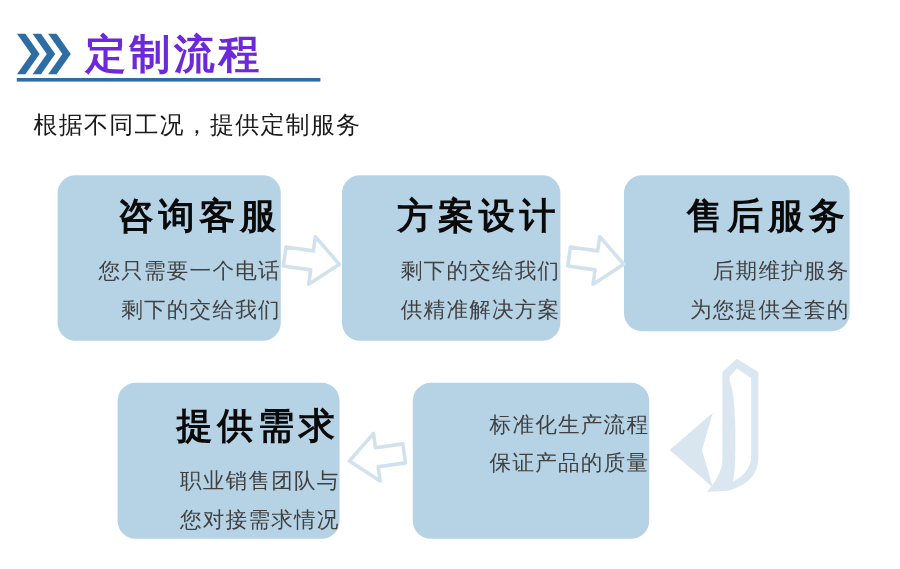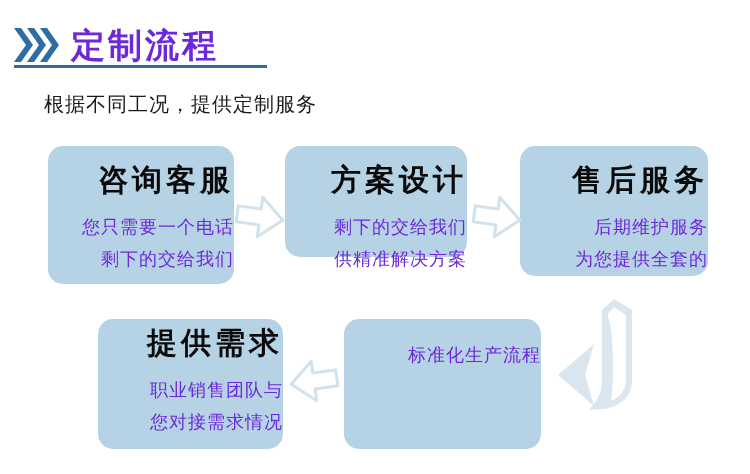--- a/index.html
+++ b/index.html
@@ -10,35 +10,35 @@
   }
   
   .hdr-chevrons { position:absolute; left:14px; top:28px; width:46px; height:34px; }
   .hdr-title {
     position:absolute; left:71px; top:23px; font-size:34px; font-weight:bold;
     color:#6d28d9; letter-spacing:3px; white-space:nowrap;
     font-family:"Liberation Sans", sans-serif;
   }
   .hdr-underline { position:absolute; left:14px; top:65px; width:253px; height:3px; background:#2e6da4; }
   .hdr-subtitle {
-    position:absolute; left:44px; top:91px; font-size:20px; color:#1a1a1a;
+    position:absolute; left:28px; top:91px; font-size:20px; color:#1a1a1a;
     letter-spacing:1px; white-space:nowrap;
   }
   
   .step-box {
     position:absolute; background:#b6d3e6; border-radius:15px;
     text-align:right; color:#111; padding-top:14px;
   }
   .step-title {
     font-weight:bold; font-size:30px; letter-spacing:4px; color:#0a0a0a;
     font-family:"Liberation Sans", sans-serif; white-space:nowrap;
   }
   .step-lines {
     margin-top:10px; font-family:"DejaVu Serif", serif; font-size:18px;
-    line-height:32px; letter-spacing:1px; color:#6d28d9;
+    line-height:32px; letter-spacing:1px; color:#404040;
   }
   .step-line { white-space:nowrap; }
   
   .flow-arrow { position:absolute; width:54px; height:58px; }
   .flow-arrow svg { width:100%; height:100%; overflow:visible; }
   .arrow-right { transform:rotate(8deg); }
   .arrow-left  { transform:scaleX(-1) rotate(8deg); }
   .bend-arrow { position:absolute; left:556px; top:297px; width:118px; height:118px; }
 </style>
 </head>
@@ -56,47 +56,48 @@
   <div class="hdr-subtitle">根据不同工况，提供定制服务</div>
 
   <div class="step-box" style="left:48px; top:146px; width:186px; height:138px;">
     <div class="step-title">咨询客服</div>
     <div class="step-lines">
       <div class="step-line">您只需要一个电话</div>
       <div class="step-line">剩下的交给我们</div>
     </div>
   </div>
 
-  <div class="step-box" style="left:285px; top:146px; width:182px; height:111px;">
+  <div class="step-box" style="left:285px; top:146px; width:182px; height:138px;">
     <div class="step-title">方案设计</div>
     <div class="step-lines">
       <div class="step-line">剩下的交给我们</div>
       <div class="step-line">供精准解决方案</div>
     </div>
   </div>
 
   <div class="step-box" style="left:520px; top:146px; width:188px; height:130px;">
     <div class="step-title">售后服务</div>
     <div class="step-lines">
       <div class="step-line">后期维护服务</div>
       <div class="step-line">为您提供全套的</div>
     </div>
   </div>
 
-  <div class="step-box" style="left:98px; top:319px; width:185px; height:130px; padding-top:4px;">
+  <div class="step-box" style="left:98px; top:319px; width:185px; height:130px; padding-top:16px;">
     <div class="step-title">提供需求</div>
     <div class="step-lines">
       <div class="step-line">职业销售团队与</div>
       <div class="step-line">您对接需求情况</div>
     </div>
   </div>
 
   <div class="step-box" style="left:344px; top:319px; width:197px; height:130px; padding-top:10px;">
     <div class="step-lines">
       <div class="step-line">标准化生产流程</div>
+      <div class="step-line">保证产品的质量</div>
     </div>
   </div>
 
   <div class="flow-arrow arrow-right" style="left:233px; top:188px;">
     <svg viewBox="0 0 54 58">
       <polygon points="4,21 27,21 27,9 50,29 27,49 27,37 4,37" fill="#ffffff" stroke="#d2e2ec" stroke-width="3" stroke-linejoin="round"></polygon>
     </svg>
   </div>
 
   <div class="flow-arrow arrow-right" style="left:470px; top:188px;">

